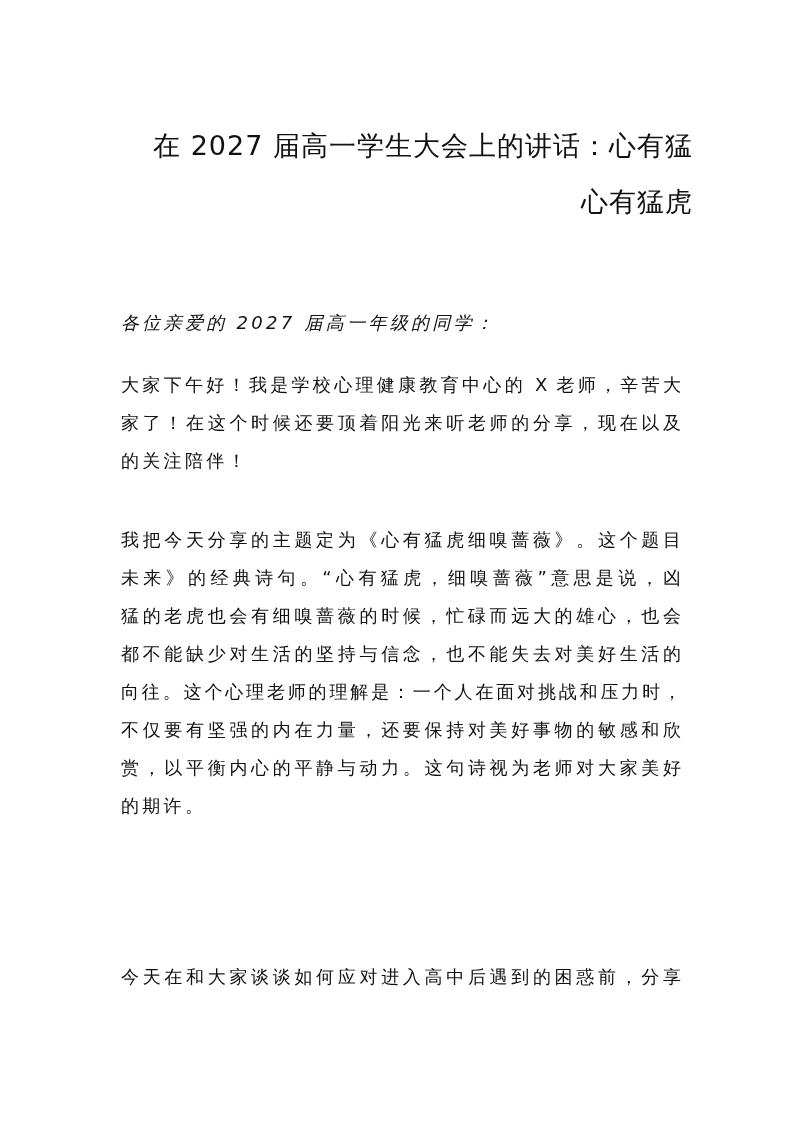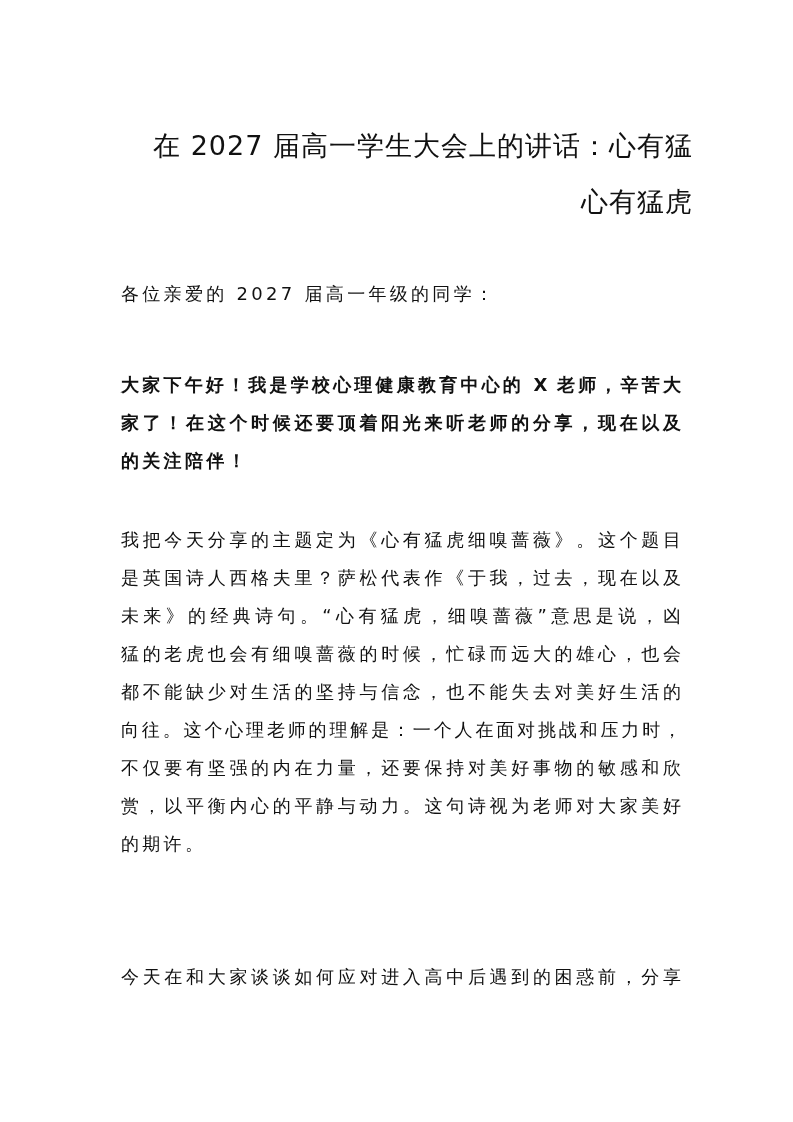--- a/index.html
+++ b/index.html
@@ -19,33 +19,32 @@
 <body>
 
 <div class="page">
 
   <div class="title">
     <span class="line">在 2027 届高一学生大会上的讲话：心有猛</span>
     <span class="line">心有猛虎</span>
   </div>
 
   <div class="body">
-    <div class="para" style="top:275px;">
+    <div class="para" style="top:304px;font-style:italic;">
       <span class="line">各位亲爱的 2027 届高一年级的同学：</span>
     </div>
 
-    <div class="para" style="top:366px;font-weight:bold;">
+    <div class="para" style="top:366px;">
       <span class="line just">大家下午好！我是学校心理健康教育中心的 X 老师，辛苦大</span>
       <span class="line just">家了！在这个时候还要顶着阳光来听老师的分享，现在以及</span>
       <span class="line">的关注陪伴！</span>
     </div>
 
     <div class="para" style="top:521px;">
       <span class="line just">我把今天分享的主题定为《心有猛虎细嗅蔷薇》。这个题目</span>
-      <span class="line just">是英国诗人西格夫里？萨松代表作《于我，过去，现在以及</span>
       <span class="line just">未来》的经典诗句。“心有猛虎，细嗅蔷薇”意思是说，凶</span>
       <span class="line just">猛的老虎也会有细嗅蔷薇的时候，忙碌而远大的雄心，也会</span>
       <span class="line just">都不能缺少对生活的坚持与信念，也不能失去对美好生活的</span>
       <span class="line just">向往。这个心理老师的理解是：一个人在面对挑战和压力时，</span>
       <span class="line just">不仅要有坚强的内在力量，还要保持对美好事物的敏感和欣</span>
       <span class="line just">赏，以平衡内心的平静与动力。这句诗视为老师对大家美好</span>
       <span class="line">的期许。</span>
     </div>
 
     <div class="para" style="top:958px;">

